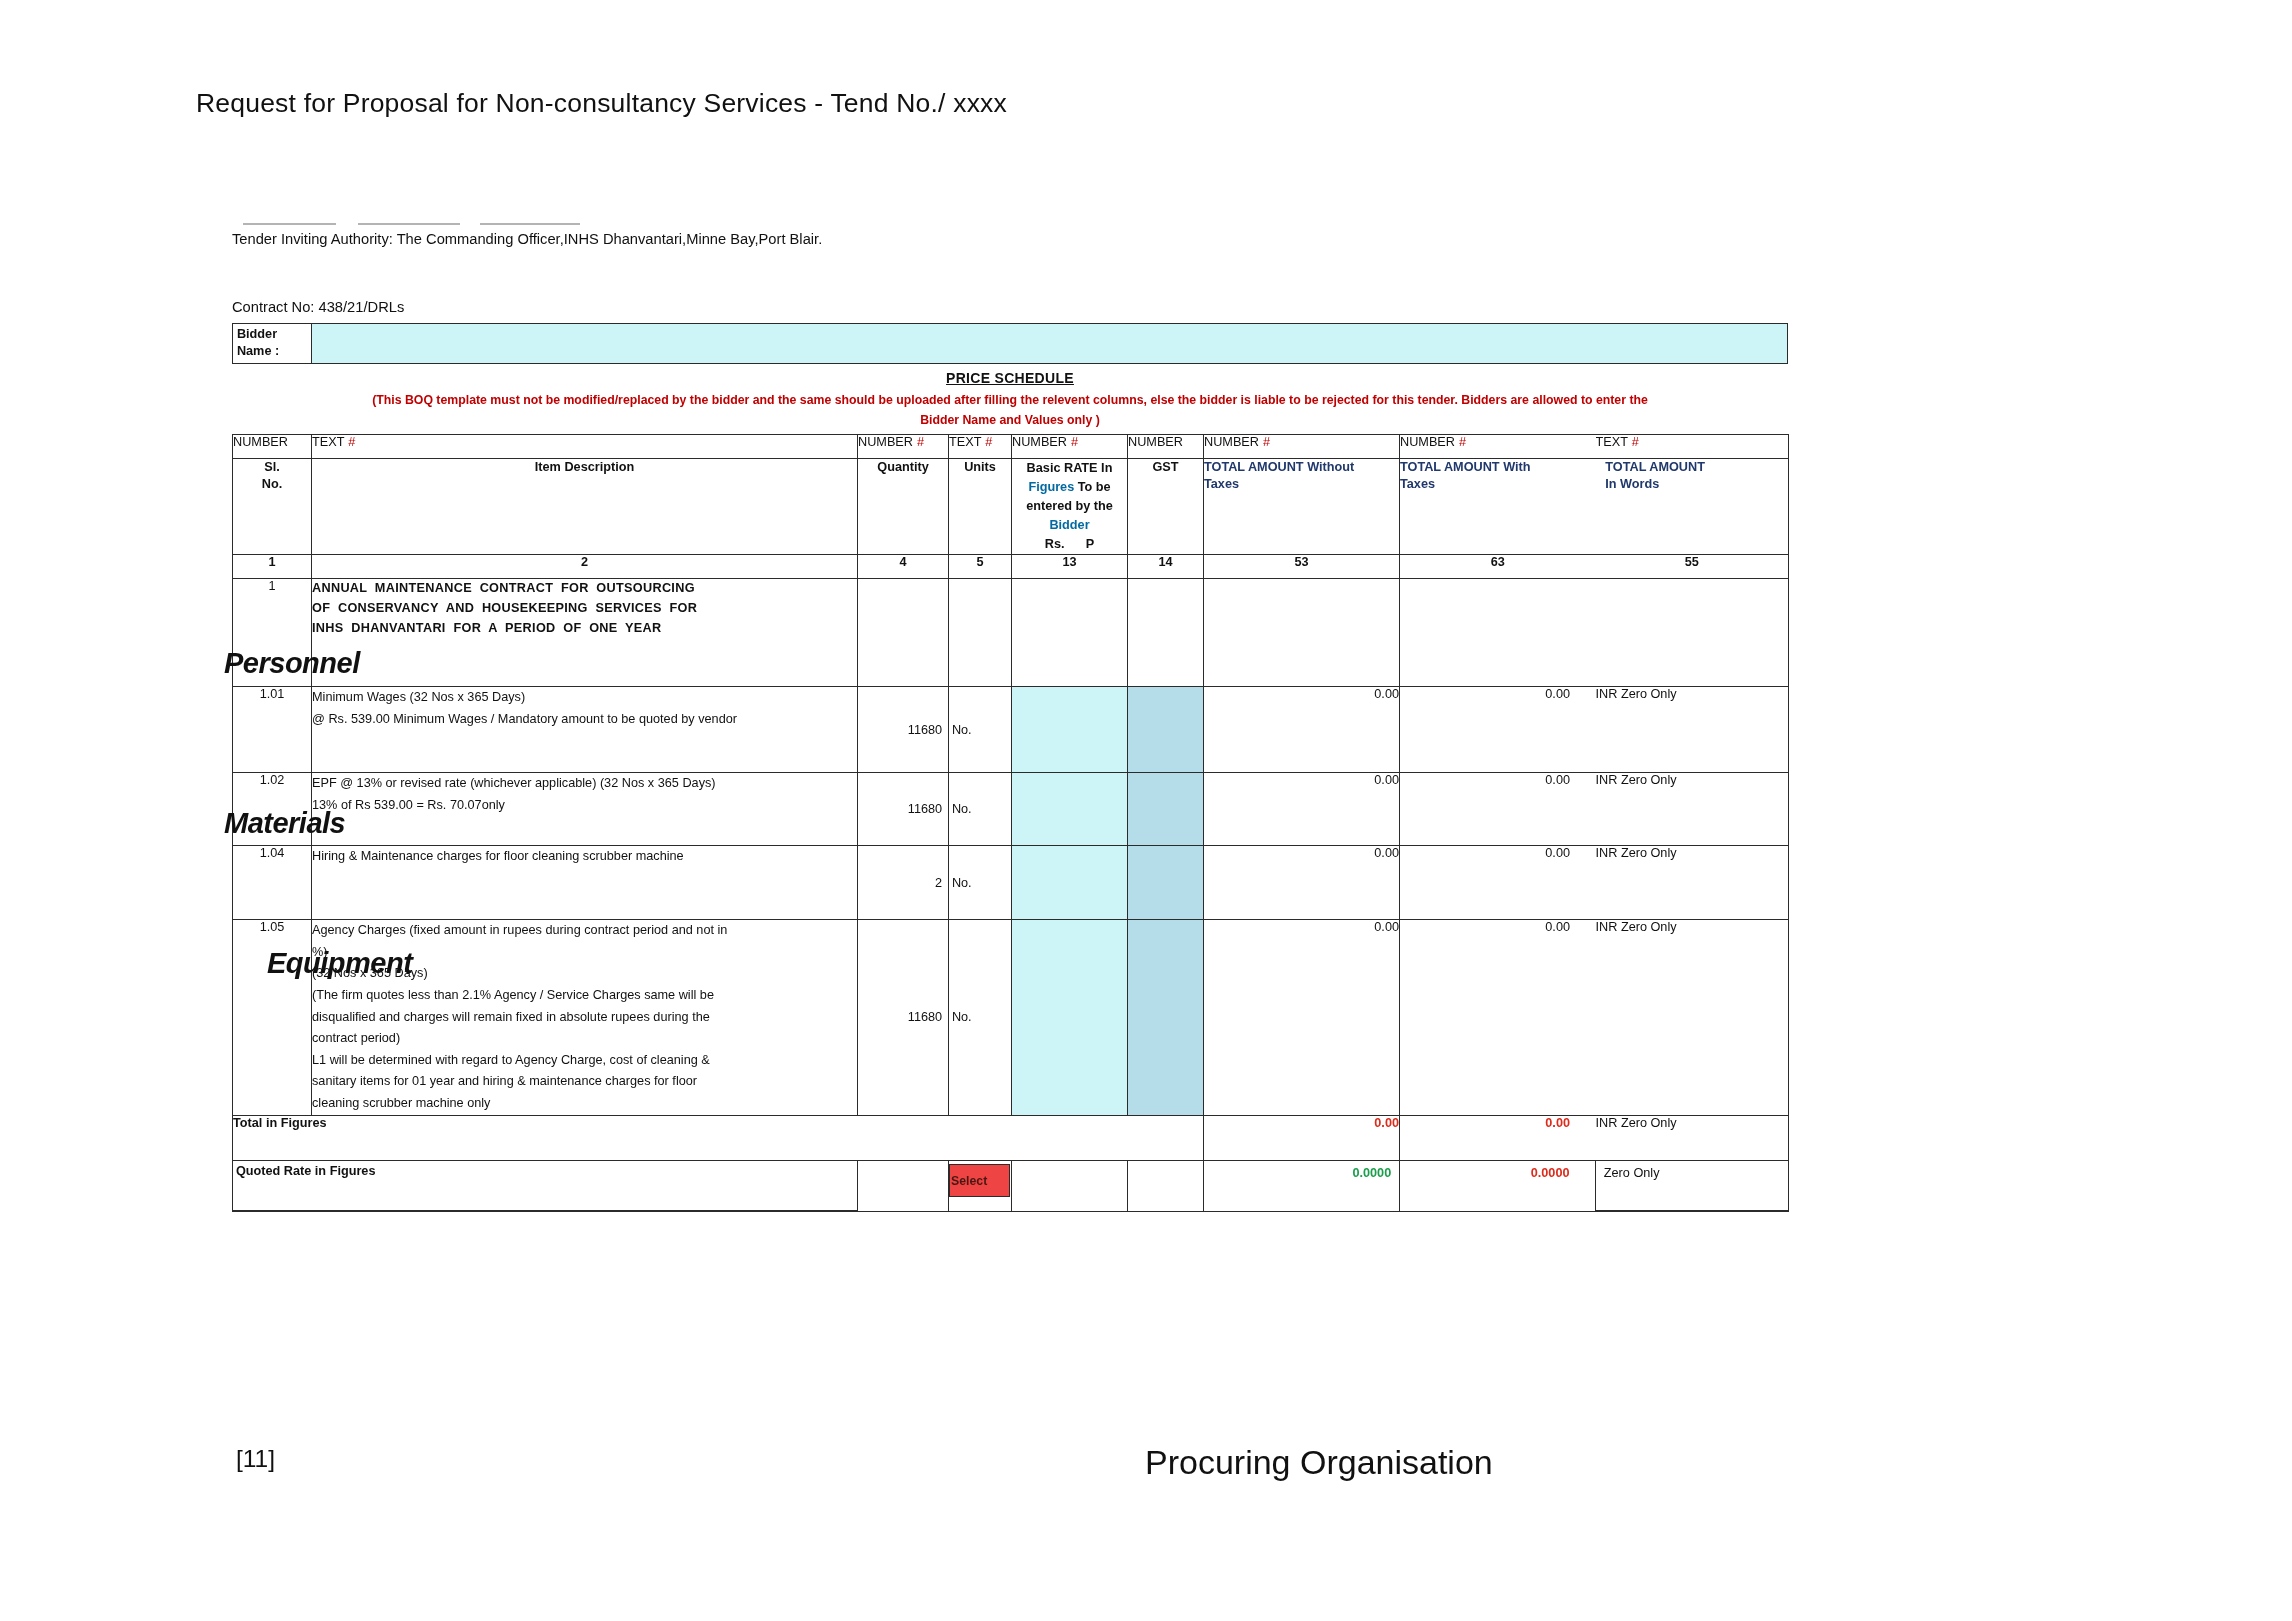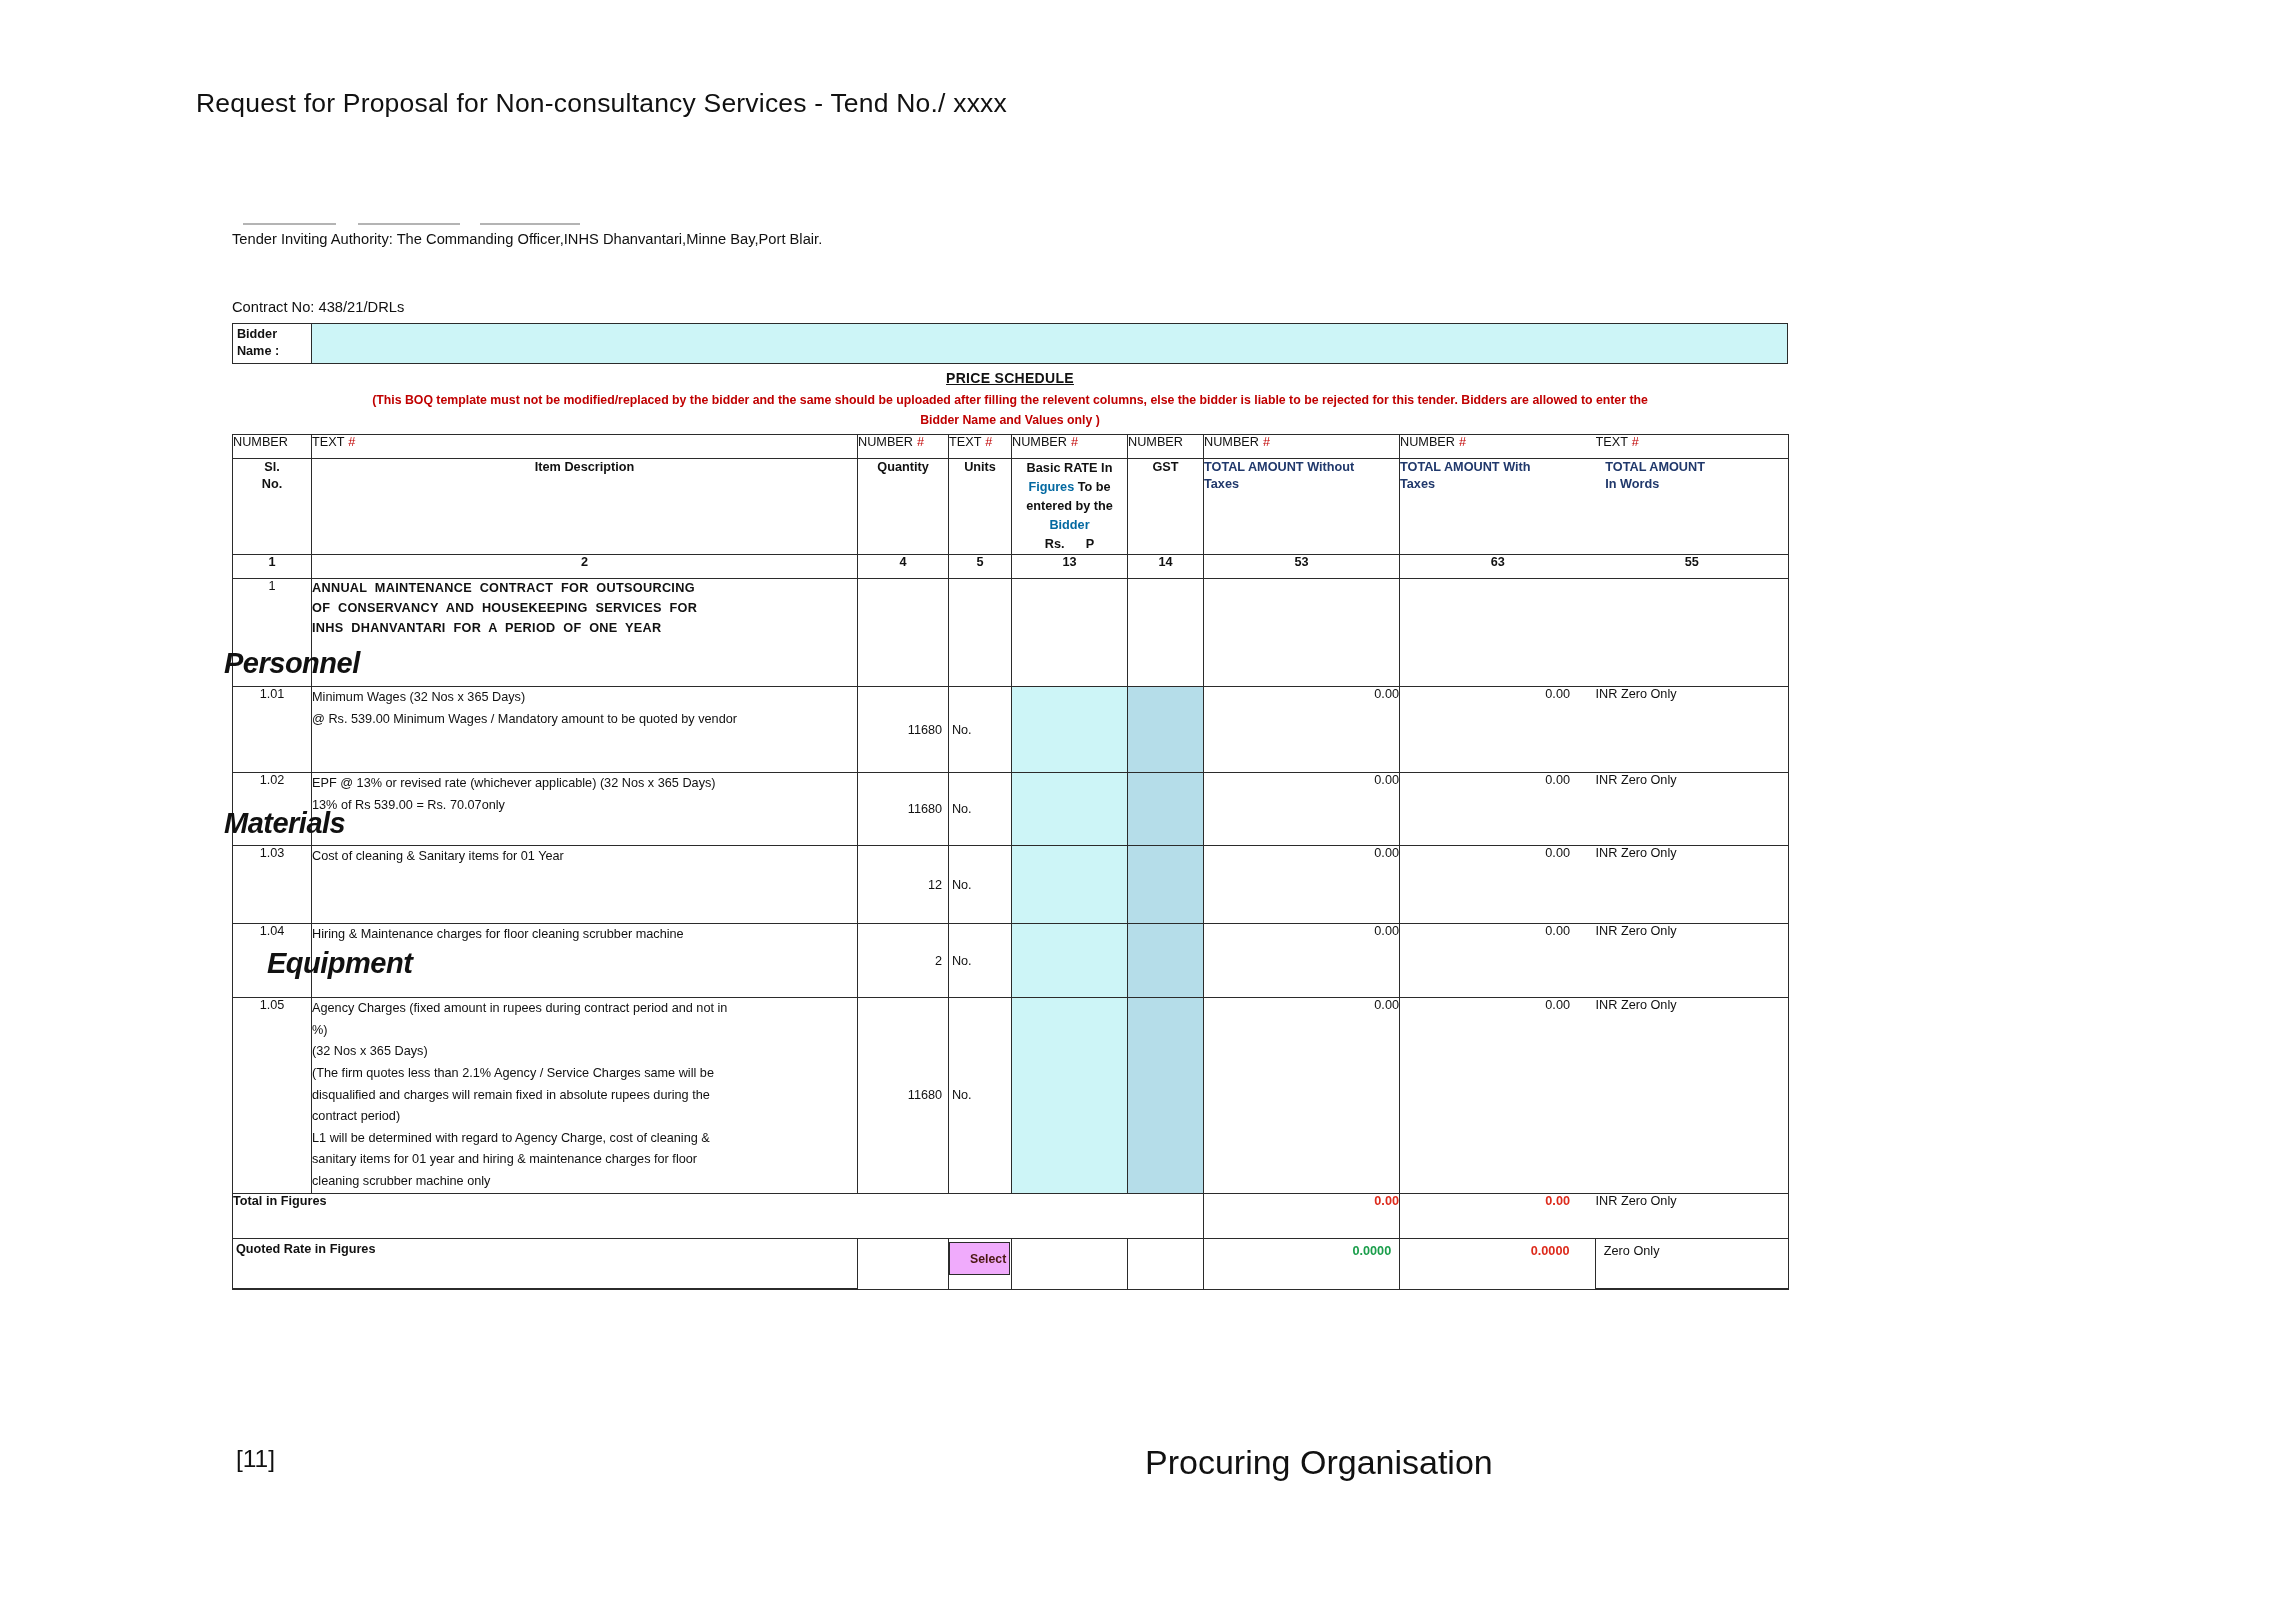--- a/index.html
+++ b/index.html
@@ -63,22 +63,22 @@
   .val-red{color:#dd2b1c;font-weight:bold;font-size:13.7px;}
   .val-green{color:#1a9e4b;font-weight:bold;font-size:13.7px;}
 
   .r-quote td{border:none;}
   .q-label{border-left:1px solid #2b2b2b!important;border-right:1px solid #2b2b2b!important;
            border-bottom:2px solid #2b2b2b!important;font-weight:bold;padding:3.9px 0 0 2.9px!important;}
   .q-c5{border-right:1px solid #2b2b2b!important;}
   .q-without{border-right:1px solid #2b2b2b!important;text-align:right;padding:5.9px 7.8px 0 0!important;}
   .q-with{text-align:right;padding:5.9px 25.5px 0 0!important;}
   .q-words{border-bottom:2px solid #2b2b2b!important;padding:5.9px 0 0 7.8px!important;font-size:12.3px;}
-  .select-box{margin-top:3.9px;width:61px;height:33px;background:#f0abfc;border:1px solid #2b2b2b;
-              box-sizing:border-box;display:flex;align-items:center;padding-left:20px;
+  .select-box{margin-top:3.9px;width:61px;height:33px;background:#ef4444;border:1px solid #2b2b2b;
+              box-sizing:border-box;display:flex;align-items:center;padding-left:1px;
               font-size:12.3px;font-weight:bold;color:#4a1712;}
 
   .section-head{position:absolute;font-size:29px;font-weight:bold;font-style:italic;
                 letter-spacing:-0.5px;white-space:nowrap;}
   .sec-personnel{left:224px;top:647px;}
   .sec-materials{left:224px;top:807px;}
   .sec-equipment{left:229px;top:947px;margin-left:38px;}
 
   .footer-left{left:236px;top:1445px;font-size:24.5px;}
   .footer-right{left:1145px;top:1443px;font-size:34px;}
@@ -202,31 +202,20 @@
 13% of Rs 539.00 = Rs. 70.07only</td>
     <td class="qty-cell">11680</td>
     <td class="unit-cell">No.</td>
     <td class="rate-input"></td>
     <td class="gst-input"></td>
     <td class="amt-cell">0.00</td>
     <td class="amt-cell with no-right">0.00</td>
     <td class="words-cell no-left">INR Zero Only</td>
   </tr>
 
-  <tr style="height:78px">
-    <td class="sl-cell">1.03</td>
-    <td class="desc-cell">Cost of cleaning &amp; Sanitary items for 01 Year</td>
-    <td class="qty-cell">12</td>
-    <td class="unit-cell">No.</td>
-    <td class="rate-input"></td>
-    <td class="gst-input"></td>
-    <td class="amt-cell">0.00</td>
-    <td class="amt-cell with no-right">0.00</td>
-    <td class="words-cell no-left">INR Zero Only</td>
-  </tr>
 
   <tr style="height:74px">
     <td class="sl-cell">1.04</td>
     <td class="desc-cell">Hiring &amp; Maintenance charges for floor cleaning scrubber machine</td>
     <td class="qty-cell">2</td>
     <td class="unit-cell">No.</td>
     <td class="rate-input"></td>
     <td class="gst-input"></td>
     <td class="amt-cell">0.00</td>
     <td class="amt-cell with no-right">0.00</td>

